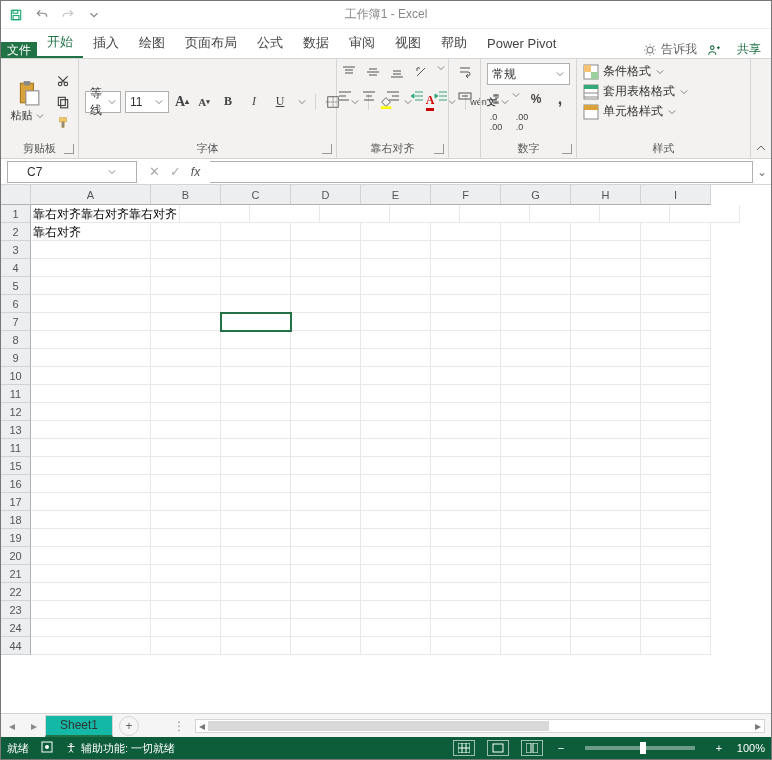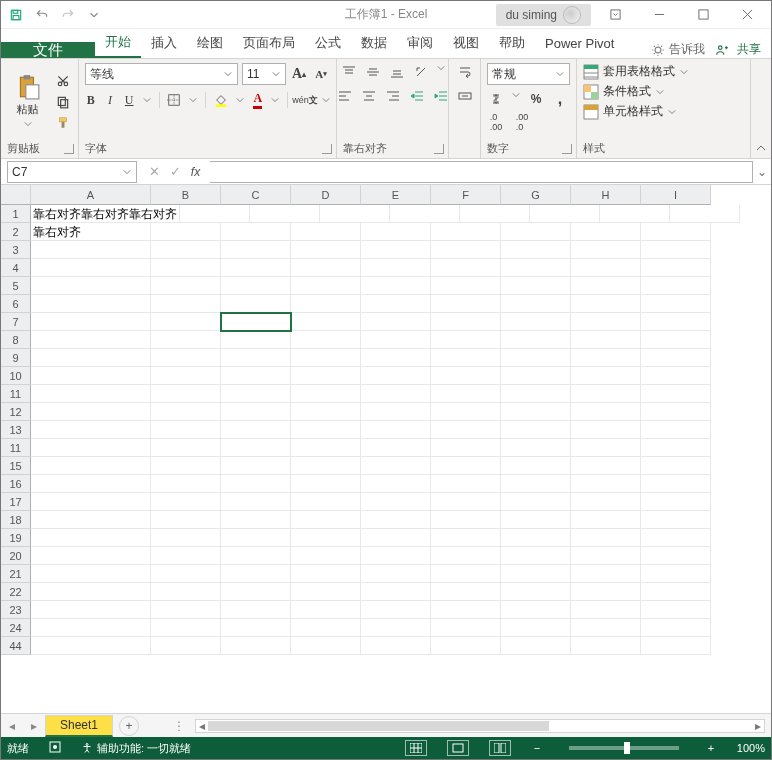--- a/index.html
+++ b/index.html
@@ -23,72 +23,72 @@
   .qat .qbtn svg{width:14px;height:14px;}
   .title-center{position:absolute;left:0;right:0;display:flex;justify-content:center;pointer-events:none;}
   .title-text{color:#888;font-size:12px;}
   .title-right{margin-left:auto;display:flex;align-items:center;gap:4px;}
   .user-pill{background:#e0e0e0;padding:2px 10px 2px 10px;border-radius:2px;display:flex;align-items:center;gap:6px;color:#555;}
   .avatar{width:18px;height:18px;border-radius:50%;background:radial-gradient(circle at 40% 40%,#ccc,#f5f5f5);border:1px solid #bbb;}
   .winbtn{width:40px;height:28px;display:flex;align-items:center;justify-content:center;color:#555;}
   .winbtn svg{width:11px;height:11px;}
   
   .tabsrow{height:30px;background:#fff;display:flex;align-items:flex-end;border-bottom:1px solid var(--border);}
-  .file-tab{height:16px;background:var(--excel-green);color:#fff;display:flex;align-items:center;padding:0 32px;font-size:15px;}
+  .file-tab{height:16px;background:var(--excel-green);color:#fff;display:flex;align-items:center;padding:0 6px;font-size:12px;}
   .tab{height:30px;display:flex;align-items:center;padding:0 10px;font-size:13px;color:#444;gap:2px;}
   .tab.active{color:var(--excel-green);border-bottom:2px solid var(--excel-green);}
   .tabs-right{margin-left:auto;display:flex;align-items:center;gap:10px;padding-right:10px;}
   .tell-me{display:flex;align-items:center;gap:4px;color:#666;}
-  .share{display:flex;align-items:center;gap:8px;color:var(--excel-green);font-family:Liberation Mono, monospace;}
+  .share{display:flex;align-items:center;gap:16px;color:var(--excel-green);font-family:Liberation Mono, monospace;}
   
   .ribbon{height:100px;background:var(--ribbon-bg);display:flex;border-bottom:1px solid var(--border);}
   .group{display:flex;flex-direction:column;border-right:1px solid var(--border);padding:4px 6px 2px 6px;position:relative;}
   .group .gbody{flex:1;display:flex;align-items:center;gap:6px;}
-  .group .glabel{height:16px;text-align:center;font-size:11px;color:#555;display:flex;align-items:center;gap:6px;}
+  .group .glabel{height:16px;text-align:center;font-size:11px;color:#555;display:flex;justify-content:center;align-items:center;gap:6px;}
   .group .launcher{width:10px;height:10px;border:1px solid #999;border-top:none;border-left:none;position:absolute;right:4px;bottom:4px;}
   .bigbtn{display:flex;flex-direction:column;align-items:center;justify-content:center;width:42px;gap:2px;color:#333;}
   .bigbtn .ico{width:26px;height:26px;display:flex;align-items:center;justify-content:center;}
-  .bigbtn .lbl{font-size:11px;display:flex;align-items:center;gap:2px;flex-direction:column;}
+  .bigbtn .lbl{font-size:11px;display:flex;align-items:center;gap:2px;}
   .smallcol{display:flex;flex-direction:column;gap:3px;justify-content:center;}
   .smallbtn{width:18px;height:18px;display:flex;align-items:center;justify-content:center;color:#444;}
   .smallbtn svg{width:14px;height:14px;}
   .fontname{border:1px solid var(--border-dk);background:#fff;height:22px;display:flex;align-items:center;padding:0 4px;gap:4px;font-size:12px;}
   .dd{width:10px;height:10px;display:flex;align-items:center;justify-content:center;color:#666;}
   .dd svg{width:8px;height:8px;}
   .fontA{font-family:"Times New Roman",serif;font-weight:bold;}
   .ribbon-collapse{width:20px;border:none;display:flex;align-items:flex-end;justify-content:center;color:#666;padding-bottom:4px;}
   
   .fxbar{height:26px;background:#fff;border-bottom:1px solid var(--border);display:flex;align-items:center;}
-  .namebox{width:130px;height:22px;border:1px solid var(--border-dk);margin:0 2px 0 6px;display:flex;align-items:center;padding:0 4px;justify-content:space-between;background:#fff;}
+  .namebox{width:130px;height:22px;border:1px solid var(--border-dk);margin:0 2px 0 6px;display:flex;align-items:center;padding:0 19px;justify-content:space-between;background:#fff;}
   .fxicons{display:flex;align-items:center;gap:10px;color:#aaa;padding:0 10px;}
   .fxinput{flex:1;height:22px;border:1px solid var(--border-dk);border-left:none;padding:0 6px;display:flex;align-items:center;background:#fff;}
   .fxexpand{width:18px;text-align:center;color:#777;}
   
   .gridwrap{flex:1;overflow:hidden;position:relative;display:flex;flex-direction:column;background:#fff;}
   .colheads{display:flex;height:20px;}
   .corner{width:30px;height:20px;background:#eceef0;border-right:1px solid var(--grid-line);border-bottom:1px solid var(--border-dk);}
   .ch{flex:0 0 70px;height:20px;background:#eceef0;border-right:1px solid var(--grid-line);border-bottom:1px solid var(--border-dk);text-align:center;color:#555;font-size:11px;line-height:20px;}
   .ch.chA{flex:0 0 120px;}
   .rows{flex:1;overflow:hidden;}
   .row{display:flex;height:18px;}
   .rh{width:30px;background:#eceef0;border-right:1px solid var(--border-dk);border-bottom:1px solid var(--grid-line);text-align:center;color:#555;font-size:11px;line-height:18px;}
   .cell{flex:0 0 70px;height:18px;border-right:1px solid var(--grid-line-lt);border-bottom:1px solid var(--grid-line-lt);padding:0 2px;font-size:12px;line-height:18px;white-space:nowrap;overflow:visible;color:#000;}
   .cell.cA{flex:0 0 120px;}
   .cell.selected{outline:2px solid var(--cell-sel);outline-offset:-1px;position:relative;z-index:2;}
   
   .sheetbar{height:24px;border-top:1px solid var(--border);display:flex;align-items:center;background:#f5f5f5;}
   .navbtn{width:18px;height:18px;display:flex;align-items:center;justify-content:center;color:#888;margin:0 2px;}
-  .sheet-tab{height:22px;padding:0 14px;background:#fde047;border:1px solid var(--border);border-bottom:2px solid var(--excel-green);display:flex;align-items:center;font-size:12px;}
+  .sheet-tab{height:22px;padding:0 14px;background:#14b8a6;border:1px solid var(--border);border-bottom:2px solid var(--excel-green);display:flex;align-items:center;font-size:12px;}
   .addsheet{width:20px;height:20px;display:flex;align-items:center;justify-content:center;color:#666;margin-left:6px;border:1px solid var(--border);border-radius:50%;}
   .hscroll{flex:1;height:14px;margin:0 6px;border:1px solid var(--border);background:#fff;position:relative;}
   .hscroll .thumb{position:absolute;left:12px;top:1px;height:10px;width:60%;background:#d8d8d8;}
   .hscroll .arr{position:absolute;top:0;width:12px;height:12px;display:flex;align-items:center;justify-content:center;color:#777;}
   .hscroll .arr.l{left:0;} .hscroll .arr.r{right:0;}
   
-  .statusbar{height:22px;background:var(--statusbar);color:#fff;display:flex;align-items:center;font-size:11px;padding:0 6px;gap:20px;}
+  .statusbar{height:22px;background:var(--statusbar);color:#fff;display:flex;align-items:center;font-size:11px;padding:0 6px;gap:12px;}
   .statusbar .spacer{flex:1;}
   .viewbtn{width:22px;height:16px;border:1px solid rgba(255,255,255,.6);display:flex;align-items:center;justify-content:center;}
   .zoomslider{width:110px;height:4px;background:rgba(255,255,255,.4);position:relative;margin:0 6px;}
   .zoomslider .thumb{position:absolute;left:50%;top:-4px;width:6px;height:12px;background:#fff;}
   .zm{width:12px;text-align:center;}
 </style>
 </head>
 <body>
 
 <div class="titlebar">
@@ -114,48 +114,20 @@
       </div>
     <div class="qbtn">
         <svg viewBox="0 0 24 24" stroke="#888" stroke-width="2" fill="none">
           <path d="M6 9l6 6 6-6"></path>
         </svg>
       </div>
   </div>
   <div class="title-center">
       <span class="title-text">工作簿1  -  Excel</span>
     </div>
-  <div class="title-right">
-    <div class="user-pill">
-      <span>du siming</span>
-      <span class="avatar"></span>
-    </div>
-    <div class="winbtn">
-        <svg viewBox="0 0 12 12" stroke="#666" fill="none">
-          <rect x="1" y="1" width="10" height="10"></rect>
-          <path d="M4 5l2 2 2-2"></path>
-        </svg>
-      </div>
-    <div class="winbtn">
-        <svg viewBox="0 0 12 12" stroke="#666">
-          <line x1="1" y1="6" x2="11" y2="6"></line>
-        </svg>
-      </div>
-    <div class="winbtn">
-        <svg viewBox="0 0 12 12" stroke="#666" fill="none">
-          <rect x="1" y="1" width="10" height="10"></rect>
-        </svg>
-      </div>
-    <div class="winbtn">
-        <svg viewBox="0 0 12 12" stroke="#666">
-          <line x1="1" y1="1" x2="11" y2="11"></line>
-          <line x1="11" y1="1" x2="1" y2="11"></line>
-        </svg>
-      </div>
-  </div>
 </div>
 
 <div class="tabsrow">
   <div class="file-tab">文件</div>
   <div class="tab active">开始</div>
   <div class="tab">插入</div>
   <div class="tab">绘图</div>
   <div class="tab">页面布局</div>
   <div class="tab">公式</div>
   <div class="tab">数据</div>
@@ -225,21 +197,21 @@
           </div>
       </div>
     </div>
     <div class="glabel">
         <span>剪贴板</span>
       </div>
     <div class="launcher"></div>
   </div>
 
   <div class="group" style="width:258px">
-    <div class="gbody" style="flex-direction:column;align-items:stretch;gap:6px;width:100%">
+    <div class="gbody" style="flex-direction:row;align-items:stretch;gap:6px;width:100%">
       <div style="display:flex;gap:4px;align-items:center">
         <div class="fontname" style="flex:1">
             <span>等线</span>
             <span class="dd" style="margin-left:auto">
               <svg viewBox="0 0 10 10">
                 <path d="M1 3l4 4 4-4" stroke="#666" fill="none"></path>
               </svg>
             </span>
           </div>
         <div class="fontname" style="width:44px">
@@ -442,38 +414,38 @@
         <span>数字</span>
       </div>
     <div class="launcher"></div>
   </div>
 
   <div class="group" style="flex:1">
     <div class="gbody" style="flex-direction:column;align-items:stretch;gap:3px">
       <div style="display:flex;align-items:center;gap:4px">
           <svg width="16" height="16" viewBox="0 0 16 16">
             <rect x="1" y="1" width="14" height="14" fill="#fff" stroke="#888"></rect>
+            <rect x="1" y="1" width="7" height="7" fill="#f7c273"></rect>
+            <rect x="8" y="8" width="7" height="7" fill="#9cd09c"></rect>
+          </svg>
+          <span>条件格式</span>
+          <span class="dd">
+            <svg viewBox="0 0 10 10">
+              <path d="M1 3l4 4 4-4" stroke="#666" fill="none"></path>
+            </svg>
+          </span>
+        </div>
+      <div style="display:flex;align-items:center;gap:4px">
+          <svg width="16" height="16" viewBox="0 0 16 16">
+            <rect x="1" y="1" width="14" height="14" fill="#fff" stroke="#888"></rect>
             <rect x="1" y="1" width="14" height="4" fill="#3a7"></rect>
             <line x1="1" y1="9" x2="15" y2="9" stroke="#888"></line>
             <line x1="1" y1="13" x2="15" y2="13" stroke="#888"></line>
           </svg>
           <span>套用表格格式</span>
-          <span class="dd">
-            <svg viewBox="0 0 10 10">
-              <path d="M1 3l4 4 4-4" stroke="#666" fill="none"></path>
-            </svg>
-          </span>
-        </div>
-      <div style="display:flex;align-items:center;gap:4px">
-          <svg width="16" height="16" viewBox="0 0 16 16">
-            <rect x="1" y="1" width="14" height="14" fill="#fff" stroke="#888"></rect>
-            <rect x="1" y="1" width="7" height="7" fill="#f7c273"></rect>
-            <rect x="8" y="8" width="7" height="7" fill="#9cd09c"></rect>
-          </svg>
-          <span>条件格式</span>
           <span class="dd">
             <svg viewBox="0 0 10 10">
               <path d="M1 3l4 4 4-4" stroke="#666" fill="none"></path>
             </svg>
           </span>
         </div>
       <div style="display:flex;align-items:center;gap:4px">
           <svg width="16" height="16" viewBox="0 0 16 16">
             <rect x="1" y="1" width="14" height="14" fill="#fff" stroke="#888"></rect>
             <rect x="1" y="1" width="14" height="5" fill="#d9a23a"></rect>

